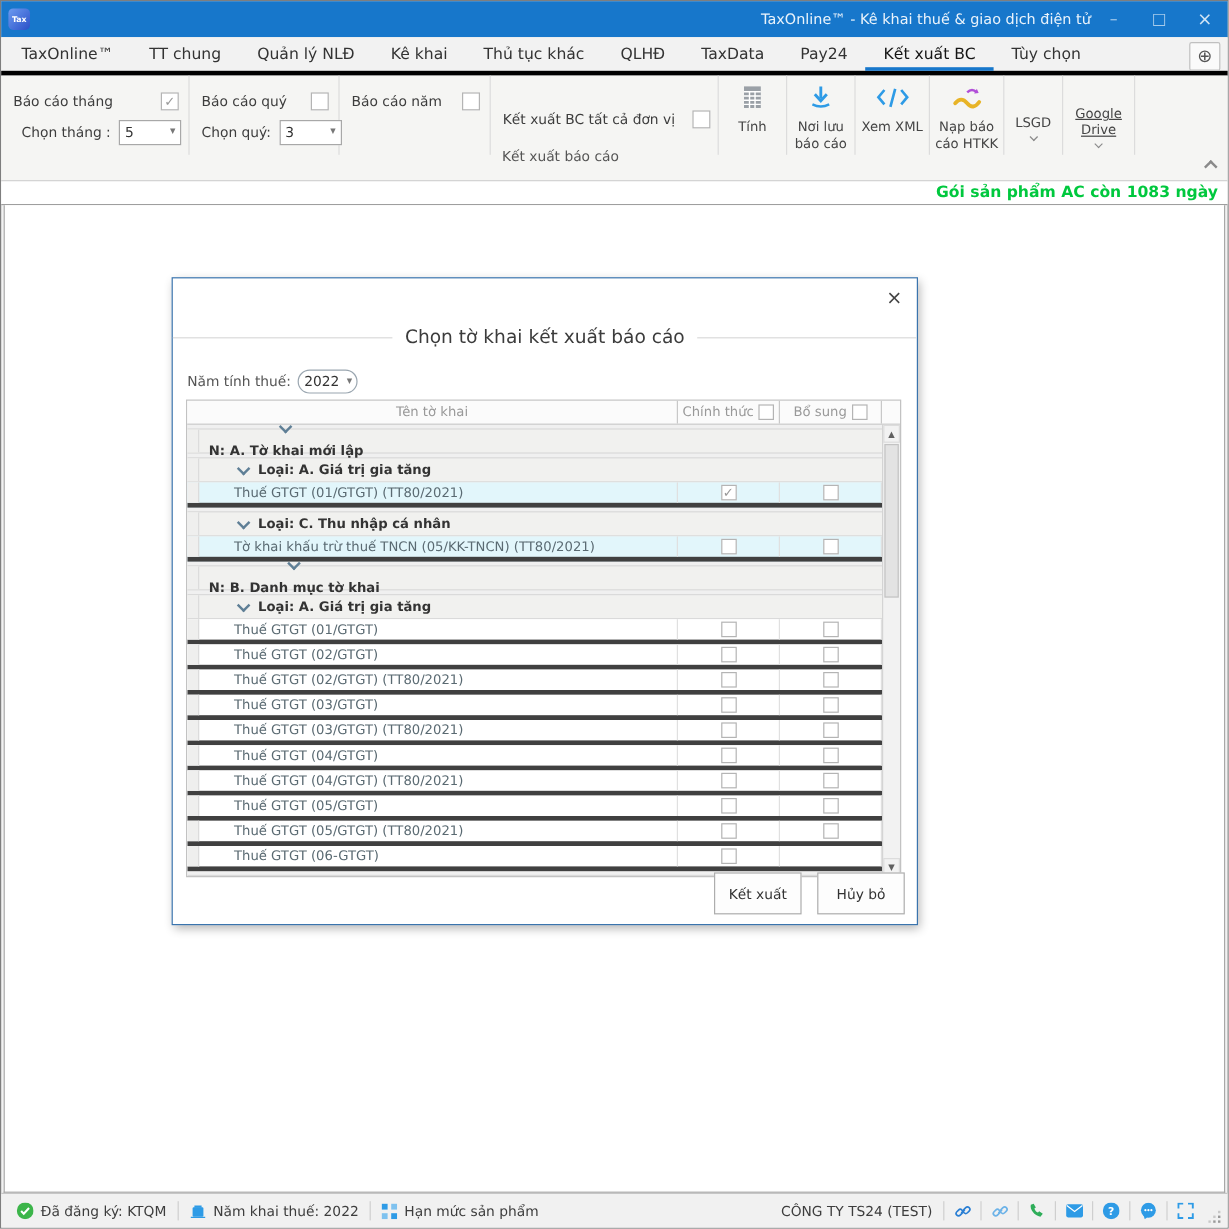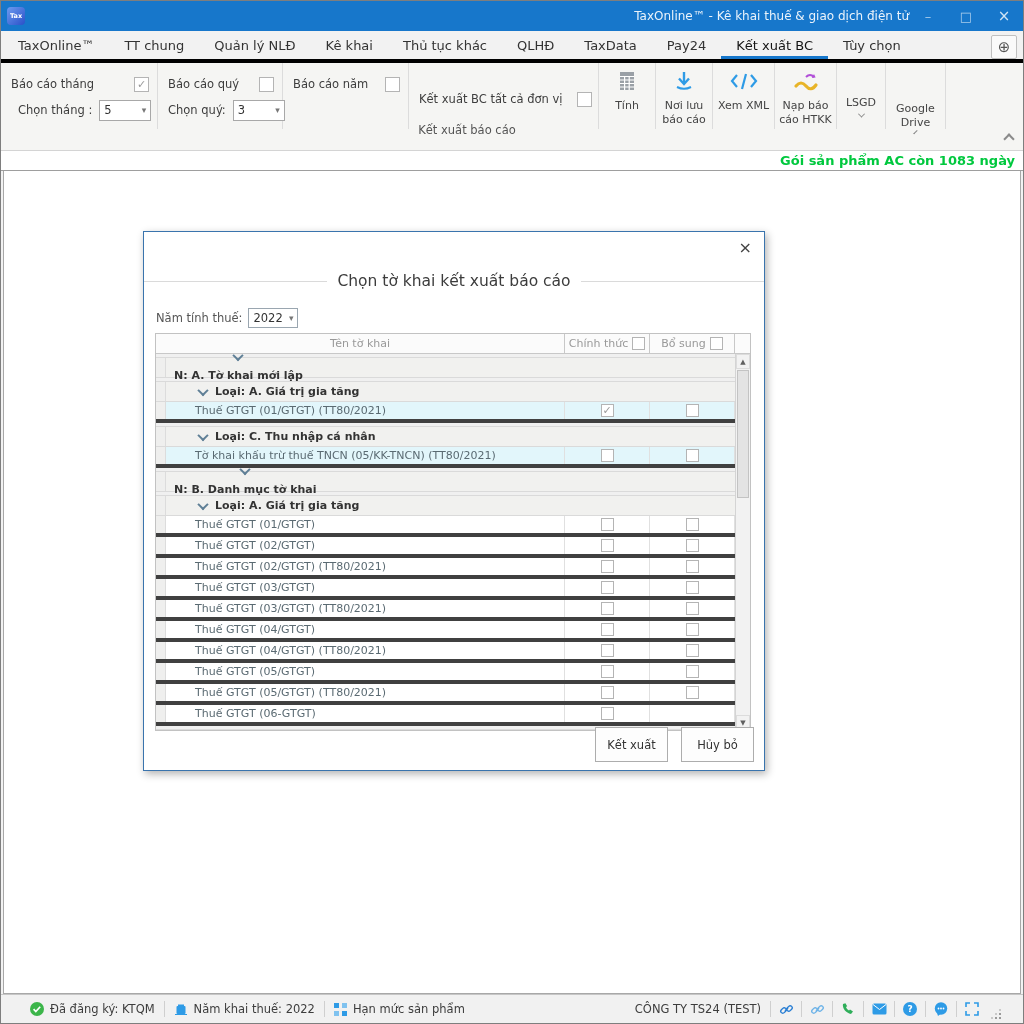--- a/index.html
+++ b/index.html
@@ -53,21 +53,21 @@
   
   .main { flex:1; margin:0 2px; border:1px solid #a8a8a8; border-top:none; background:#fff; position:relative; overflow:hidden; }
 
   
   .dialog { position:absolute; left:139px; top:60px; width:622px; height:540px; background:#fff; border:1px solid #3a74ad; box-shadow:2px 3px 8px rgba(0,0,0,.3); }
   .dlg-close { position:absolute; top:8px; right:12px; font-size:16px; color:#444; line-height:1; }
   .dlg-title-row { display:flex; align-items:center; margin-top:40px; }
   .dlg-title-row .line { flex:1; height:1px; background:#dadada; }
   .dlg-title { padding:0 10px; font-size:15.5px; color:#3c3c3c; }
   .dlg-year-row { display:flex; align-items:center; margin:18px 0 0 12px; gap:6px; font-size:11.5px; color:#555; }
-  .dlg-year-row .select { min-width:50px; height:20px; border-color:#9aa6b0; }
+  .dlg-year-row .select { min-width:50px; height:20px; border-color:#9aa6b0;border-radius:10px; }
 
   
   .tbl { position:absolute; left:11px; top:101px; width:596px; height:398px; border:1px solid #c2c2c2; background:#f0f0f0; display:flex; flex-direction:column; }
   .thead { height:20px; display:flex; background:#fbfbfb; border-bottom:1px solid #c8c8c8; font-size:11px; color:#999; flex:0 0 auto; }
   .th { display:flex; align-items:center; justify-content:center; gap:4px; }
   .th.name { width:408px; }
   .th.col { width:85px; border-left:1px solid #c8c8c8; }
   .th.extra { flex:1; border-left:1px solid #c8c8c8; }
   .tbody-wrap { flex:1; display:flex; overflow:hidden; }
   .tbody { width:581px; overflow:hidden; background:#f0f0f0; }
@@ -87,21 +87,21 @@
   
   .vscroll { width:15px; background:#f2f2f2; border-left:1px solid #d4d4d4; display:flex; flex-direction:column; flex:0 0 auto; }
   .sb-arrow { height:15px; display:flex; align-items:center; justify-content:center; font-size:7px; color:#606060; background:#f2f2f2; border:1px solid #dcdcdc; }
   .sb-track { flex:1; position:relative; }
   .sb-thumb { position:absolute; top:1px; left:1px; right:1px; height:128px; background:#e3e3e3; border:1px solid #c3c3c3; }
 
   .dlg-footer { position:absolute; right:10px; bottom:8px; display:flex; gap:13px; }
   .dlg-btn { width:73px; height:35px; border:1px solid #adadad; background:#fdfdfd; display:flex; align-items:center; justify-content:center; font-size:11.5px; color:#333; }
 
   
-  .statusbar { height:29px; background:#f1f1f1; border-top:1px solid #c6c6c6; display:flex; align-items:center; font-size:11.5px; color:#3d3d3d; padding:0 20px; flex:0 0 auto; }
+  .statusbar { height:29px; background:#f1f1f1; border-top:1px solid #c6c6c6; display:flex; align-items:center; font-size:11.5px; color:#3d3d3d; padding:0 4px; flex:0 0 auto; }
   .sb-item { display:flex; align-items:center; gap:6px; padding:0 9px; }
   .sb-sep { width:1px; height:16px; background:#cfcfcf; }
   .sb-flex { flex:1; }
   .sb-ico { width:30px; display:flex; align-items:center; justify-content:center; }
   .grip { width:10px; height:10px; margin:10px 2px 0 4px; position:relative; }
   .grip::after { content:""; position:absolute; width:2px; height:2px; background:#9a9a9a; right:0; bottom:0;
     box-shadow:-4px 0 #9a9a9a,-8px 0 #c9c9c9,0 -4px #9a9a9a,-4px -4px #c9c9c9,0 -8px #c9c9c9; }
 </style>
 </head>
 <body>
@@ -225,21 +225,21 @@
                 <path d="M21 4l1.6 3.6-3.8.4z" fill="#b14fd8"></path>
               </svg></span>
             <span class="lbl">Nạp báo
 cáo HTKK</span>
           </div>
           <div class="rbtn" style="width: 49px;">
             <span class="lbl" style="margin-top: 26px;">LSGD</span>
             <span class="chev small"></span>
           </div>
           <div class="rbtn" style="width: 60px;">
-            <span class="lbl" style="margin-top: 32px;">Google
+            <span class="lbl" style="margin-top: 18px; text-decoration: underline;">Google
 Drive</span>
             <span class="chev small"></span>
           </div>
         </div>
     </div>
     <div class="ribbon-caption">Kết xuất báo cáo</div>
     <span class="collapse-chev"><span class="chev" style="transform:rotate(135deg)"></span></span>
   </div>
 
   <div class="license-row">

